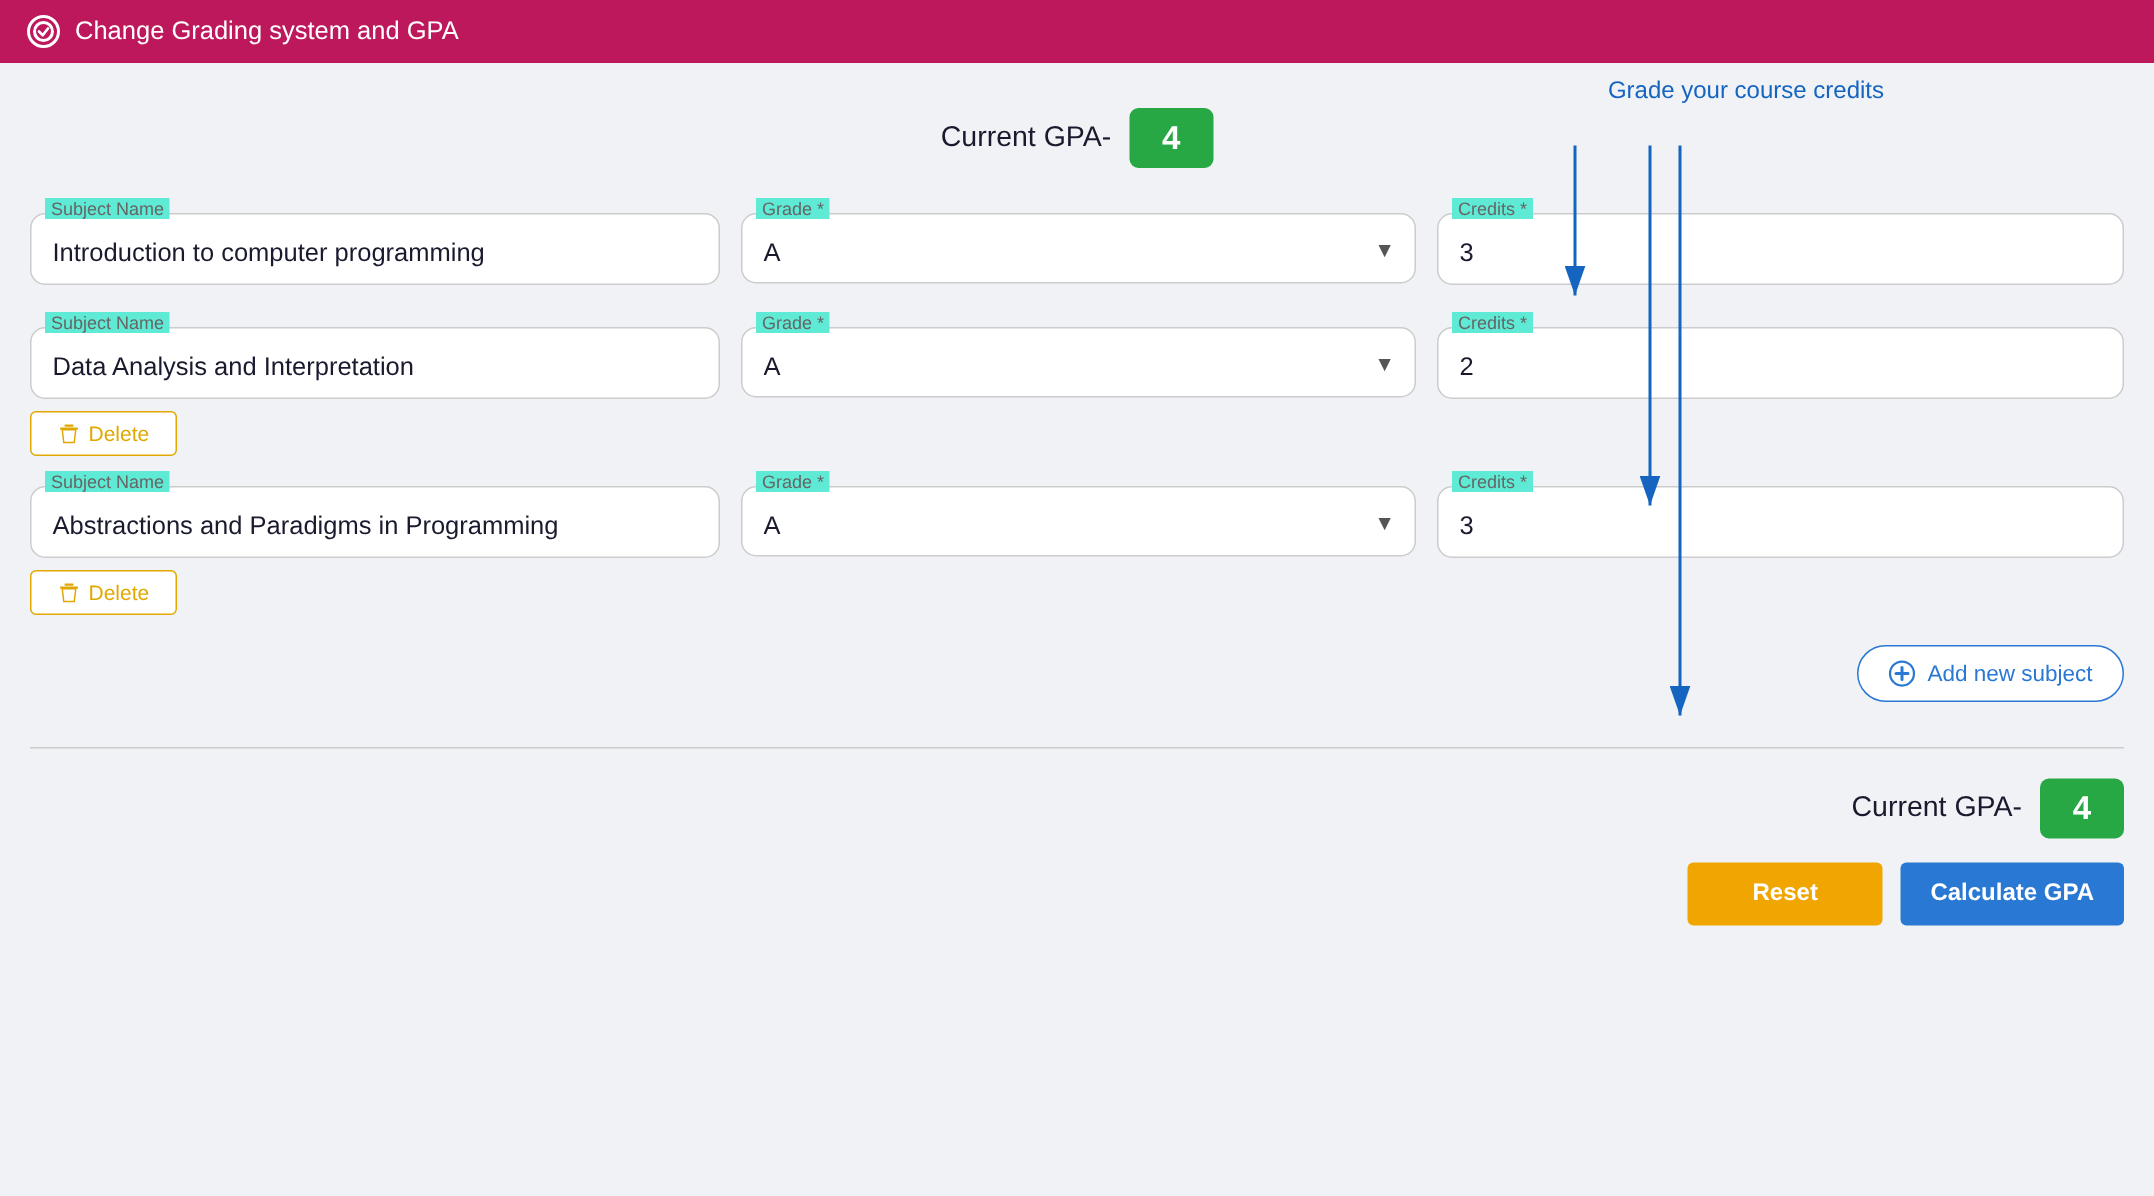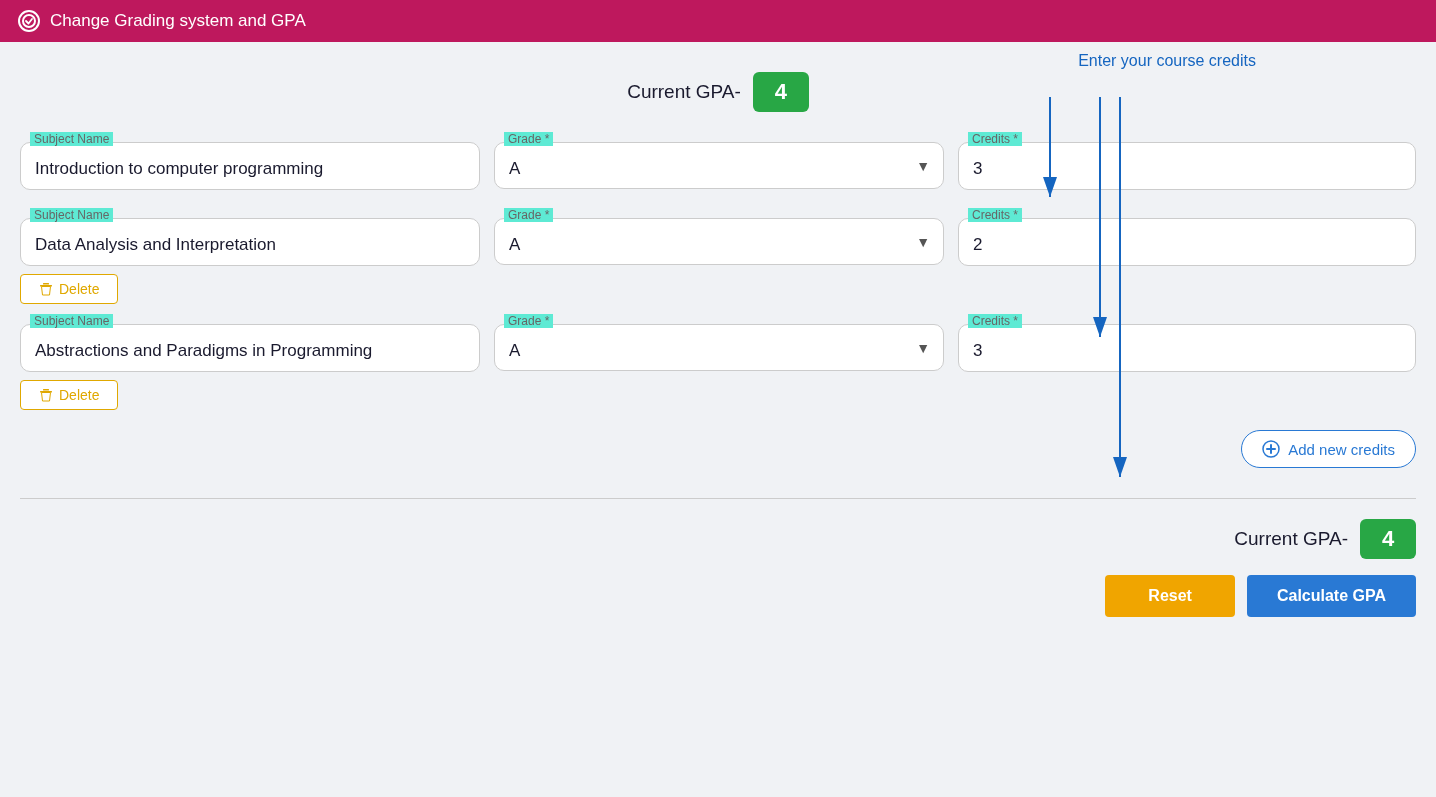--- a/index.html
+++ b/index.html
@@ -186,21 +186,21 @@
       padding: 12px 43px;
       border-radius: 4px;
       font-size: 16px;
       font-weight: 600;
       cursor: pointer;
     }
     .calculate-btn {
       background: #2979d4;
       color: white;
       border: none;
-      padding: 12px 30px;
+      padding: 12px 20px;
       border-radius: 4px;
       font-size: 16px;
       font-weight: 600;
       cursor: pointer;
     }
 
     
     .annotation-container {
       position: absolute;
       top: 0; left: 0;
@@ -227,21 +227,21 @@
       <circle cx="7" cy="7" r="6" stroke="white" stroke-width="2" fill="none"></circle>
       <path d="M4 7 L6.5 9.5 L10 5" stroke="white" stroke-width="1.8" fill="none" stroke-linecap="round" stroke-linejoin="round"></path>
     </svg>
   </div>
   <span class="top-bar-title">Change Grading system and GPA</span>
 </div>
 
 <div class="main-content">
 
   <div class="annotation-text">
-    <span>Enter your course credits</span>
+    <span>Grade your course credits</span>
   </div>
 
   <svg class="annotation-container" xmlns="http://www.w3.org/2000/svg">
 
     <defs>
       <marker id="arrowhead" markerWidth="10" markerHeight="7" refX="10" refY="3.5" orient="auto">
         <polygon points="0 0, 10 3.5, 0 7" fill="#1565c0"></polygon>
       </marker>
     </defs>
     <line x1="1050" y1="55" x2="1050" y2="155" stroke="#1565c0" stroke-width="2" marker-end="url(#arrowhead)"></line>
@@ -343,21 +343,21 @@
     </button>
   </div>
 
   <div class="add-subject-row">
     <button class="add-subject-btn">
       <svg width="18" height="18" viewBox="0 0 18 18">
         <circle cx="9" cy="9" r="8" stroke="#2979d4" stroke-width="1.5" fill="none"></circle>
         <line x1="9" y1="5" x2="9" y2="13" stroke="#2979d4" stroke-width="2" stroke-linecap="round"></line>
         <line x1="5" y1="9" x2="13" y2="9" stroke="#2979d4" stroke-width="2" stroke-linecap="round"></line>
       </svg>
-      <span>Add new credits</span>
+      <span>Add new subject</span>
     </button>
   </div>
 
   <hr class="bottom-separator">
 
   <div class="bottom-gpa-row">
     <span class="gpa-label">Current GPA-</span>
     <div class="gpa-badge">4</div>
   </div>
 

